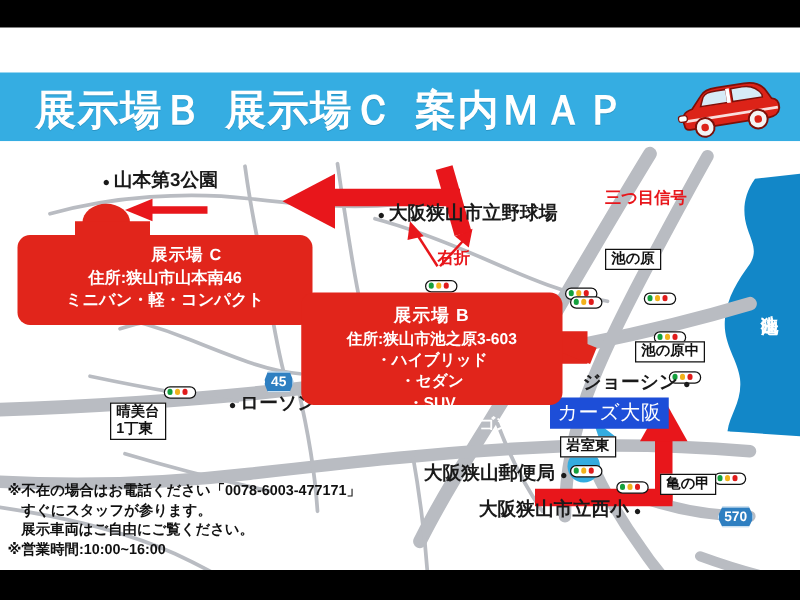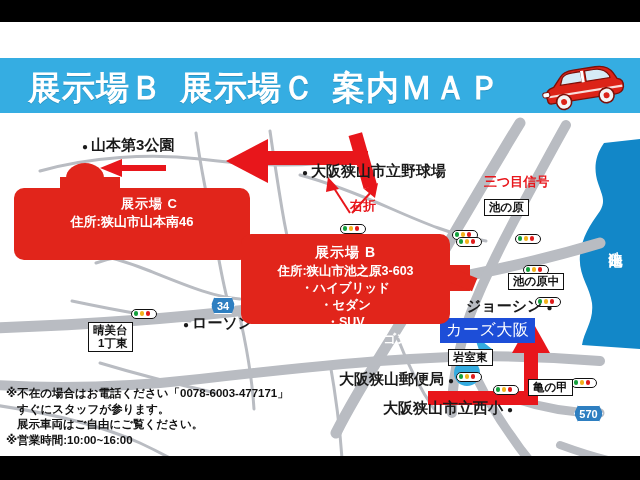--- a/index.html
+++ b/index.html
@@ -27,21 +27,21 @@
   .map{position:absolute;left:0;top:91px;width:640px;height:365px;background:#fff;overflow:hidden;}
   .map svg{position:absolute;left:0;top:0;}
 
   
   .mlabel{position:absolute;font-size:15px;font-weight:bold;color:#1a1a1a;white-space:nowrap;line-height:13px;}
   .mlabel.dotL::before{content:"\25CF";margin-right:3px;font-size:10px;}
   .mlabel.dotR::after{content:"\25CF";margin-left:4px;font-size:10px;}
 
   
   .boxlabel{position:absolute;border:1.6px solid #111;background:#fff;color:#111;
-    font-size:11.5px;font-weight:bold;padding:1px 4px;line-height:13px;white-space:nowrap;text-align:right;}
+    font-size:11.5px;font-weight:bold;padding:1px 4px;line-height:13px;white-space:nowrap;text-align:left;}
 
   
   .redtext{position:absolute;color:#e8161b;font-size:12px;font-weight:bold;white-space:nowrap;}
 
   
   .bluelabel{position:absolute;background:#1d4ed8;color:#fff;font-size:16px;font-weight:normal;
     padding:2px 6px;white-space:nowrap;letter-spacing:0.5px;}
 
   
   .lakelabel{position:absolute;color:#fff;font-size:14px;font-weight:bold;
@@ -189,21 +189,21 @@
           <rect x="524" y="224" width="14" height="64"></rect>
           <polygon points="531,206 512,240 550,240"></polygon>
         </g>
 
         <g>
           <polygon points="474,222 492,236 480,240" fill="#34ace0"></polygon>
           <circle cx="467" cy="260" r="13" fill="#34ace0"></circle>
         </g>
       </svg>
 
-      <div class="shield" style="left:211px;top:184px;">34</div>
+      <div class="shield" style="left:211px;top:184px;">45</div>
       <div class="shield" style="left:574px;top:292px;width:29px;">570</div>
 
       <div class="signal" style="left:131px;top:196px;">
           <i class="g"></i>
           <i class="y"></i>
           <i class="r"></i>
         </div>
       <div class="signal" style="left:340px;top:111px;">
           <i class="g"></i>
           <i class="y"></i>
@@ -259,33 +259,34 @@
 
       <div class="boxlabel" style="left:88px;top:209px;">
         <span>晴美台</span><br>
         <span>1丁東</span>
       </div>
       <div class="boxlabel" style="left:484px;top:86px;">池の原</div>
       <div class="boxlabel" style="left:508px;top:160px;">池の原中</div>
       <div class="boxlabel" style="left:448px;top:236px;">岩室東</div>
       <div class="boxlabel" style="left:528px;top:266px;">亀の甲</div>
 
-      <div class="redtext" style="left:484px;top:60px;font-size:13px;">三つ目信号</div>
+      <div class="redtext" style="left:484px;top:36px;font-size:13px;">三つ目信号</div>
       <div class="redtext" style="left:350px;top:84px;font-size:13px;">右折</div>
 
       <div class="bluelabel" style="left:440px;top:205px;">カーズ大阪</div>
 
       <div class="lakelabel" style="left:608px;top:128px;">狭山池</div>
 
       <div class="tail" style="left:66px;top:50px;width:38px;height:30px;border-radius:50% 50% 0 0;"></div>
       <div class="tail" style="left:60px;top:64px;width:60px;height:30px;"></div>
 
       <div class="callout" id="callout-c" style="top:75px;">
         <span class="line l1">展示場 C</span>
         <span class="line l2">住所:狭山市山本南46</span>
+        <span class="line l3">ミニバン・軽・コンパクト</span>
       </div>
 
       <div class="tail" style="left:430px;top:152px;width:40px;height:26px;"></div>
       <div class="tail" style="left:440px;top:158px;width:36px;height:14px;transform:rotate(22deg);"></div>
 
       <div class="callout" id="callout-b" style="top:121px;">
         <span class="line l1">展示場 B</span>
         <span class="line l2">住所:狭山市池之原3-603</span>
         <span class="line li">・ハイブリッド</span>
         <span class="line li">・セダン</span>

